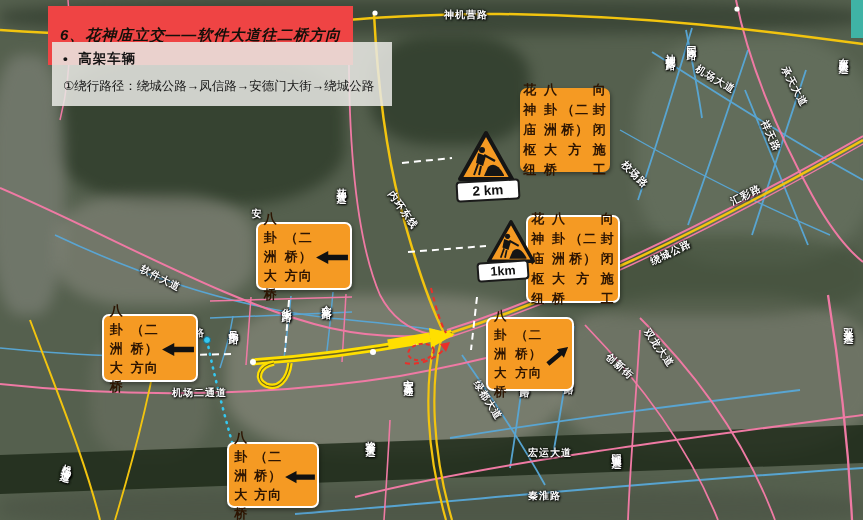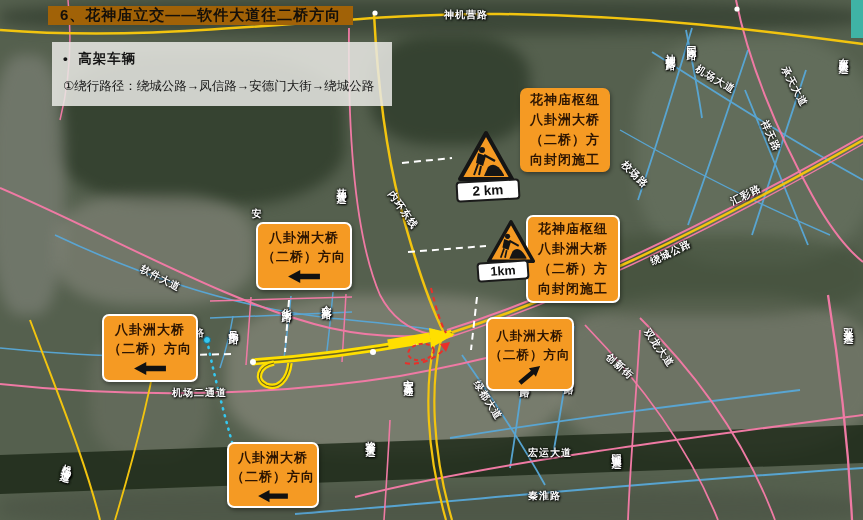--- a/index.html
+++ b/index.html
@@ -5,32 +5,32 @@
   html,body{margin:0;padding:0;background:#222;}
   *{box-sizing:border-box;}
   .stage{position:relative;width:863px;height:520px;overflow:hidden;background:#55604e;
     font-family:"Liberation Sans","DejaVu Sans",sans-serif;}
   .patch{position:absolute;border-radius:38%;filter:blur(7px);}
   svg.roads{position:absolute;left:0;top:0;z-index:3;}
   .road-label{position:absolute;z-index:4;color:#fff;font-size:10px;font-weight:bold;letter-spacing:1px;
     text-shadow:0 0 2px rgba(0,0,0,.95),0 0 3px rgba(0,0,0,.8),1px 1px 2px rgba(0,0,0,.9);white-space:nowrap;}
   .road-label.v{writing-mode:vertical-rl;letter-spacing:2px;}
   .road-label.r{transform-origin:0 0;}
-  .slide-title{position:absolute;left:48px;top:6px;z-index:8;background:#a16207;color:#15100a;
-    font-size:15px;font-weight:bold;padding:0 12px;letter-spacing:1px;}
+  .slide-title{position:absolute;left:48px;top:6px;z-index:8;background:#ef4444;color:#15100a;
+    font-size:15px;font-weight:bold;padding:20px 12px;letter-spacing:1px;font-style:italic;}
   .info-panel{position:absolute;left:52px;top:42px;width:340px;z-index:8;background:rgba(233,233,228,.86);
     color:#151515;padding:8px 11px 10px 11px;}
   .info-panel .head{font-size:13.5px;font-weight:bold;letter-spacing:1px;}
   .info-panel .item{font-size:12.5px;margin-top:9px;line-height:1.55;}
   .scheme-badge{position:absolute;left:706px;top:3px;width:145px;height:31px;z-index:9;background:#fff;
     display:flex;align-items:center;justify-content:center;color:#2BA193;font-size:15px;font-weight:bold;
     letter-spacing:2px;box-shadow:2px 3px 5px rgba(0,0,0,.35);}
   .scheme-strip{position:absolute;left:851px;top:0;width:12px;height:38px;z-index:9;background:#3FB3A5;}
   .sign{position:absolute;z-index:7;background:#F59A23;border-radius:7px;color:#2d1502;
-    display:flex;flex-direction:column;align-items:center;justify-content:center;
+    display:flex;flex-direction:row;align-items:center;justify-content:center;
     font-weight:bold;text-align:center;box-shadow:1px 2px 4px rgba(0,0,0,.4);}
   .sign.bordered{border:2px solid #fff;}
   .sign .ln{display:block;line-height:20px;font-size:13px;letter-spacing:1px;}
   .sign.dir .ln{line-height:19px;}
   .sign .arrow{margin-top:3px;line-height:0;}
   .arrow-ne{display:inline-block;transform:rotate(-40deg);}
   .tri-sign{position:absolute;z-index:7;}
   .dist-plate{position:absolute;z-index:7;background:#fff;border:2px solid #1a1a1a;border-radius:4px;
     color:#111;font-weight:bold;text-align:center;padding:1px 0;}
 </style>

